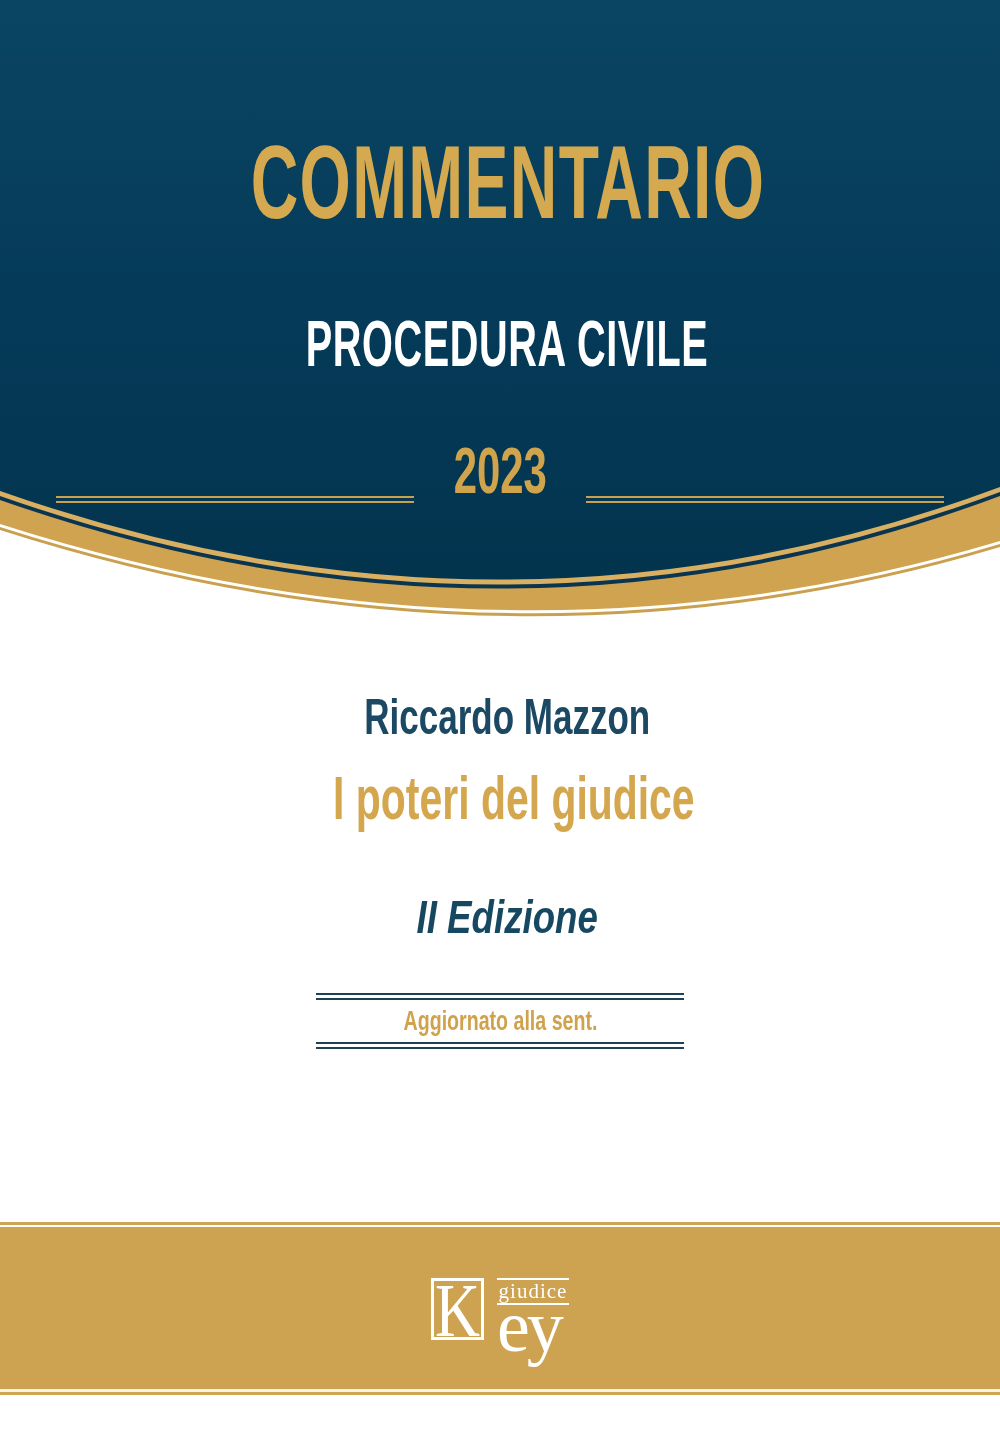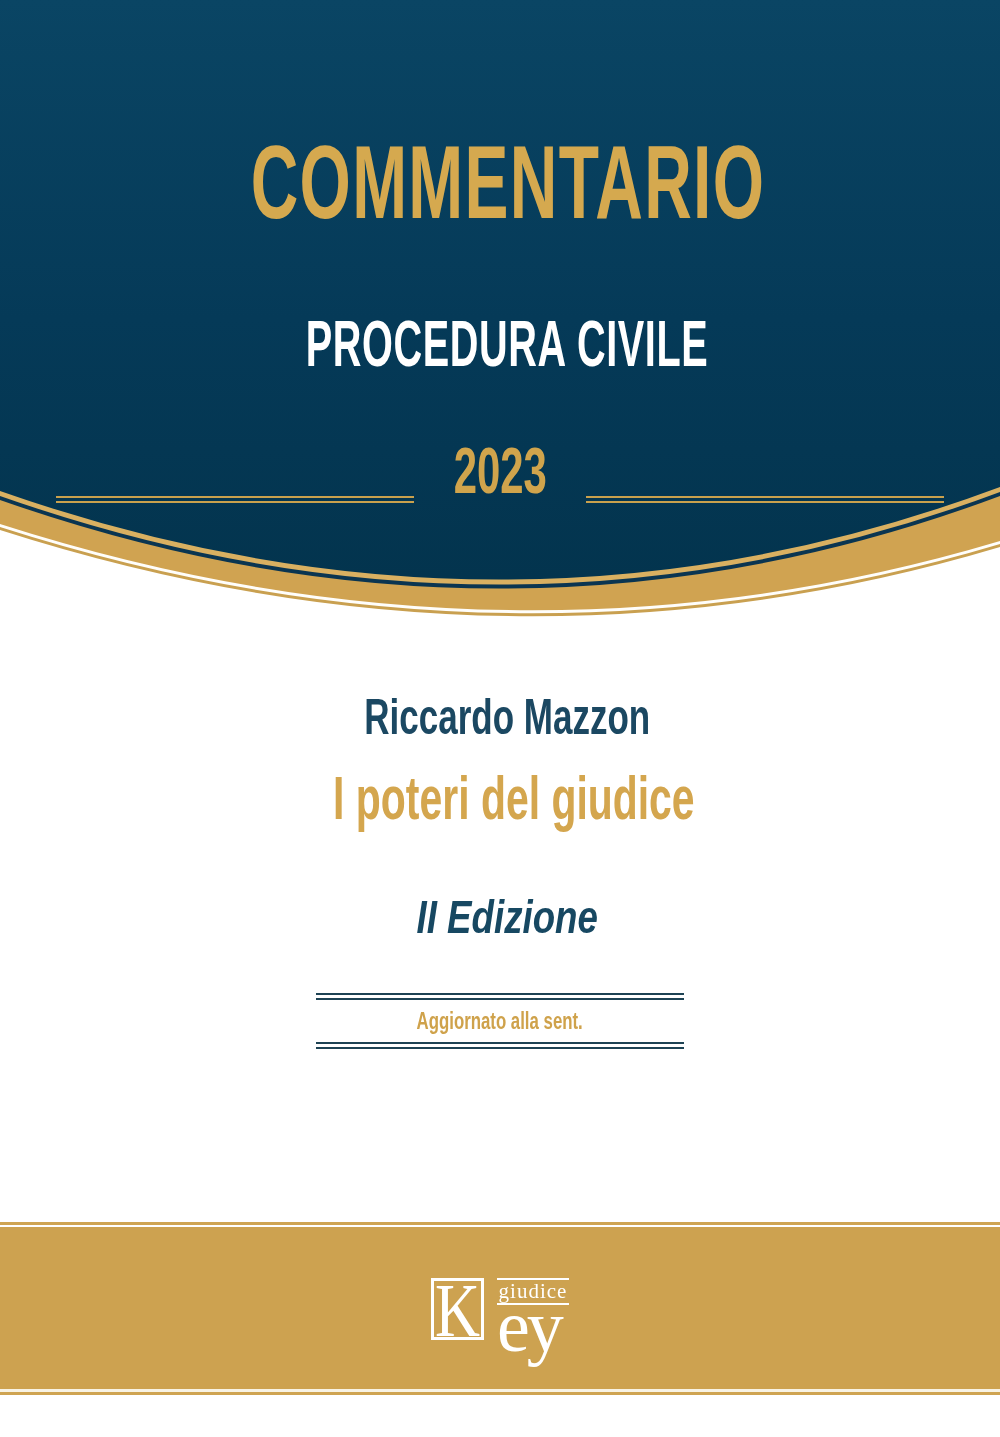--- a/index.html
+++ b/index.html
@@ -29,21 +29,21 @@
   .t-author{top:665px;font-size:50px;font-weight:bold;color:#1b4862;margin-top:27px;}
   .t-author .cx{transform:scaleX(.70);}
   .t-title{top:767px;font-size:62px;font-weight:bold;color:#d4a64e;margin-left:12px;}
   .t-title .cx{transform:scaleX(.66);}
   .t-edition{top:893px;font-size:47px;font-weight:bold;color:#174862;font-style:italic;}
   .t-edition .cx{transform:scaleX(.78);}
   
   .update-box{position:absolute;top:993px;left:50%;transform:translateX(-50%);width:368px;}
   .u-rule{height:3px;border-top:2px solid #1d4254;border-bottom:2px solid #1d4254;}
   .u-lines{padding:3px 0;text-align:center;}
-  .u-line{font-size:24px;line-height:36px;font-weight:bold;color:#cfa24b;white-space:nowrap;}
+  .u-line{font-size:28px;line-height:36px;font-weight:bold;color:#cfa24b;white-space:nowrap;}
   .u-line .cx{transform:scaleX(.70);}
   
   .band-rule-top{position:absolute;top:1222px;left:0;width:1000px;height:3px;background:#cfa452;}
   .band-main{position:absolute;top:1227px;left:0;width:1000px;height:162px;background:#cda250;
     display:flex;align-items:center;justify-content:center;}
   .band-gap{position:absolute;top:1389px;left:0;width:1000px;height:3px;background:#f8f3e4;}
   .band-rule-bottom{position:absolute;top:1392px;left:0;width:1000px;height:3px;background:#cfa452;}
   
   .logo{display:flex;align-items:flex-start;gap:13px;height:62px;margin-top:2px;}
   .kbox{width:47px;height:56px;border:3px solid #ffffff;display:flex;justify-content:center;

